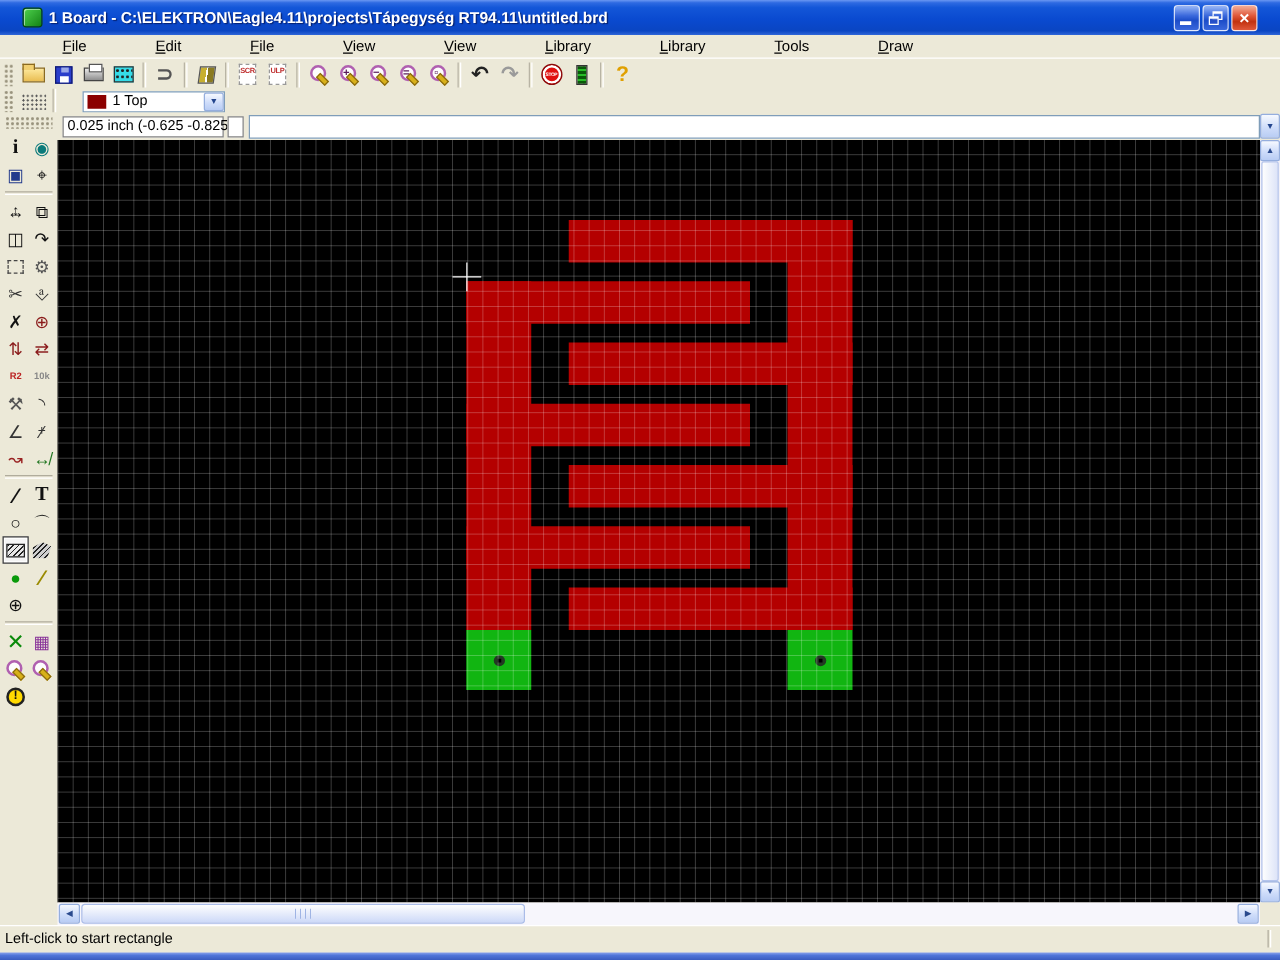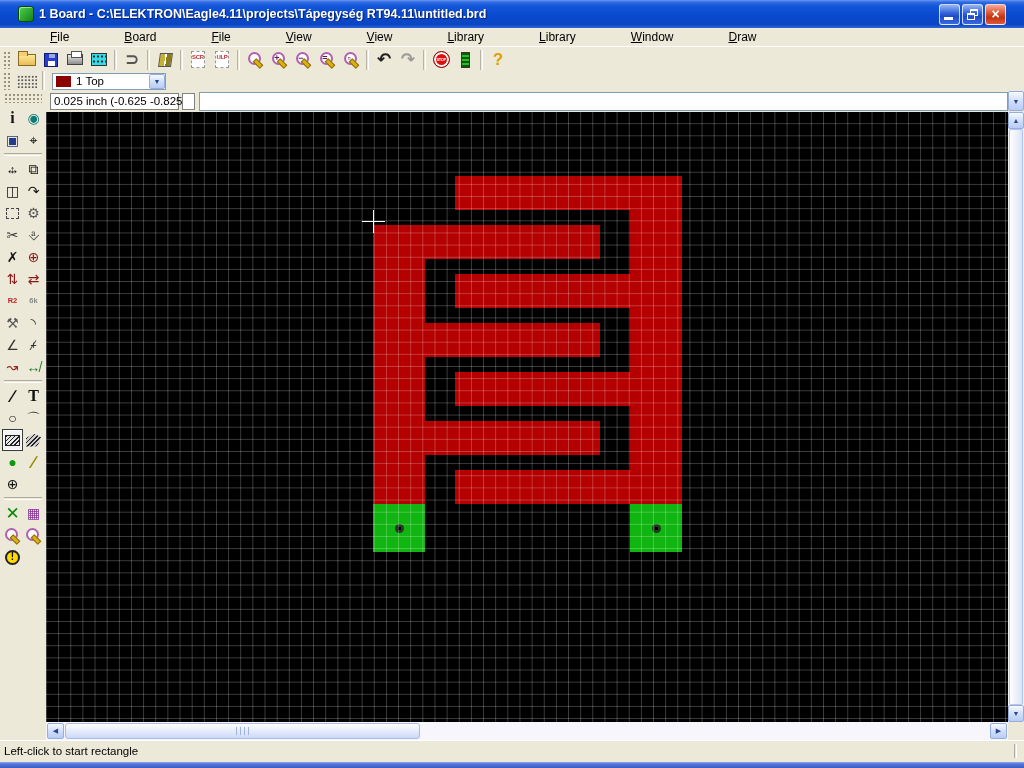--- a/index.html
+++ b/index.html
@@ -86,21 +86,21 @@
   .shape-dots-btn { width:20px; height:13px; background-image:radial-gradient(circle,#555 .8px,transparent 1px);
     background-size:3.5px 3.5px; }
   .shape-dashedbox { width:13px; height:11px; border:1px dashed #444; }
   .shape-hatch { width:15px; height:11px; border:1px solid #222;
     background:repeating-linear-gradient(135deg,#222 0 1px,#e8e8e8 1px 3px); }
   .shape-polyhatch { width:15px; height:13px;
     background:repeating-linear-gradient(135deg,#222 0 1px,#cfcfcf 1px 3px);
     clip-path:polygon(0 35%,55% 0,100% 28%,78% 100%,0 100%); }
 
   
-  .combo { height:17px; background:#fff; border:1px solid #7f9db9; display:flex; align-items:center; width:114px; margin-left:4px; }
+  .combo { height:17px; background:#fff; border:1px solid #7f9db9; display:flex; align-items:center; width:114px; margin-left:18px; }
   .swatch { width:15px; height:11px; background:#8b0000; margin:0 5px 0 3px; }
   .combo-label { flex:1; font-size:11.5px; }
   .drop-btn { width:16px; height:15px; margin-right:0px; border:1px solid #95aede; border-radius:2px;
     background:linear-gradient(180deg,#f6f9ff 0%,#cfddfa 55%,#b8ccf4 100%);
     display:flex; align-items:center; justify-content:center; color:#23458e; font-size:7px; }
   .coordbox { margin-left:8px; width:129px; height:17px; background:#fff; border:1px solid #828282;
     font-size:11.5px; line-height:15px; padding-left:3px; white-space:nowrap; }
   .minibox { width:13px; height:17px; background:#fff; border:1px solid #828282; margin-left:3px; }
   .cmdinput { flex:1; height:19px; margin-left:4px; border:1px solid #7f9db9; background:#fff;
     font-size:12px; padding:0 3px; outline:none; font-family:inherit; }
@@ -164,27 +164,27 @@
         <div class="restore-a"></div>
         <div class="restore-b"></div>
       </div>
     <div class="tb-btn tb-close">
         <span class="closex">×</span>
       </div>
   </div>
 
   <div class="menubar">
       <span class="menu-item">File</span>
-      <span class="menu-item">Board</span>
+      <span class="menu-item">Edit</span>
       <span class="menu-item">File</span>
       <span class="menu-item">View</span>
       <span class="menu-item">View</span>
       <span class="menu-item">Library</span>
       <span class="menu-item">Library</span>
-      <span class="menu-item">Window</span>
+      <span class="menu-item">Tools</span>
       <span class="menu-item">Draw</span>
     </div>
 
   <div class="toolbar-main">
       <div class="tgrip dots"></div>
       <div class="ibtn">
         <span class="shape-folder"></span>
       </div>
       <div class="ibtn">
         <span class="shape-floppy"></span>
@@ -352,21 +352,21 @@
           </div>
           <div class="pcell">
             <span class="g" style="color: rgb(138, 26, 26);">⇄</span>
           </div>
         </div>
         <div class="prow">
           <div class="pcell">
             <span class="tinytxt" style="color: rgb(187, 34, 34);">R2</span>
           </div>
           <div class="pcell">
-            <span class="tinytxt" style="color: rgb(136, 136, 136);">6k</span>
+            <span class="tinytxt" style="color: rgb(136, 136, 136);">10k</span>
           </div>
         </div>
         <div class="prow">
           <div class="pcell">
             <span class="g" style="color: rgb(85, 85, 85);">⚒</span>
           </div>
           <div class="pcell">
             <span class="g" style="color: rgb(51, 51, 51);">◝</span>
           </div>
         </div>

